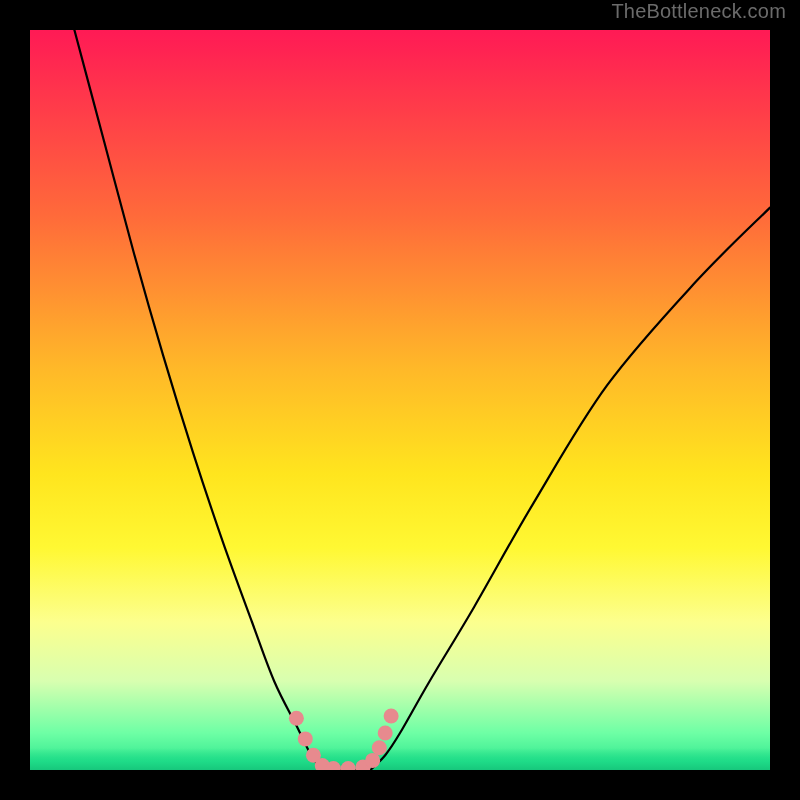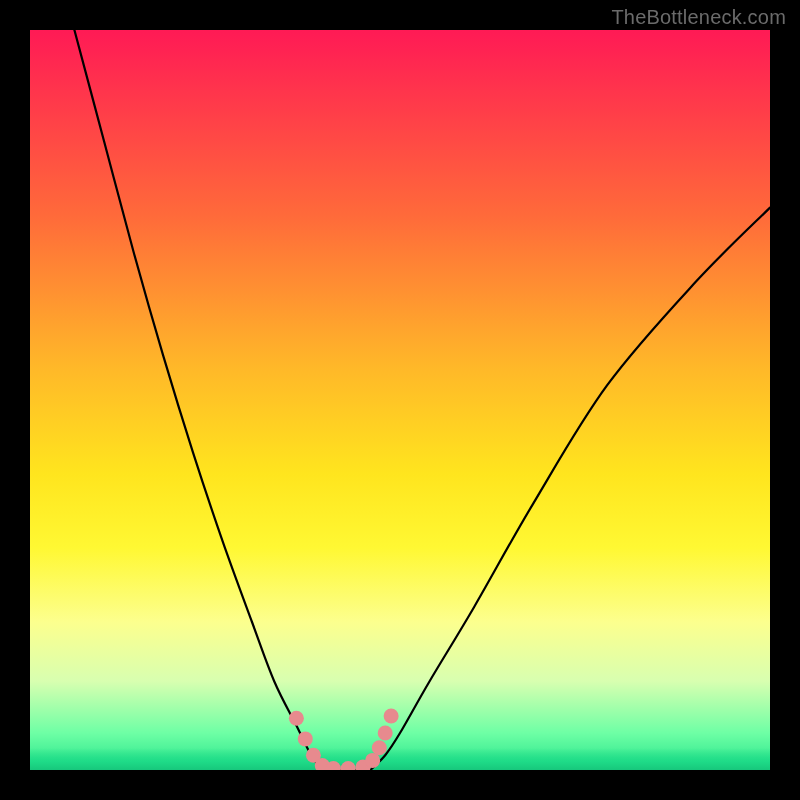--- a/index.html
+++ b/index.html
@@ -32,21 +32,21 @@
       #ffb629 45%,
       #ffe51e 60%,
       #fff833 70%,
       #fcff8e 80%,
       #d8ffb0 88%,
       #6effa5 95%,
       #24e38a 100%);
   }
   .watermark {
     position: absolute;
-    top: 6px;
+    top: 0;
     right: 14px;
     color: #6b6b6b;
     font-size: 20px;
     letter-spacing: 0.2px;
     font-weight: 400;
     margin-left: 41px;
   }
   svg.curves {
     position: absolute;
     left: 0;

